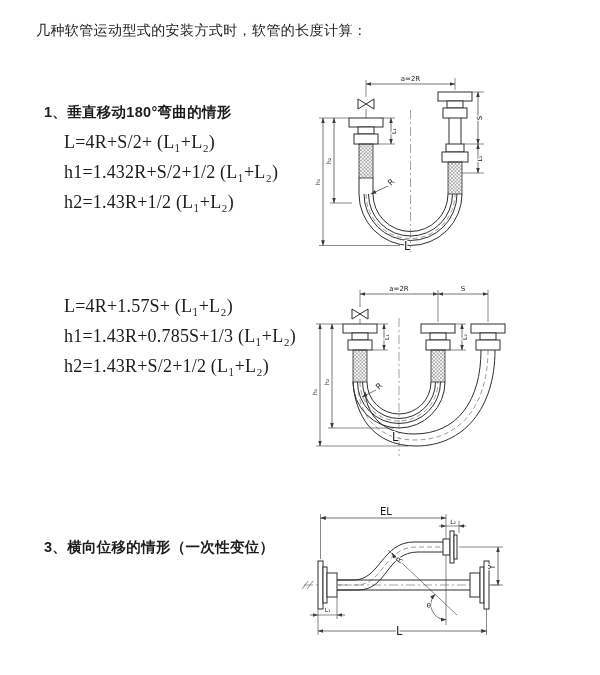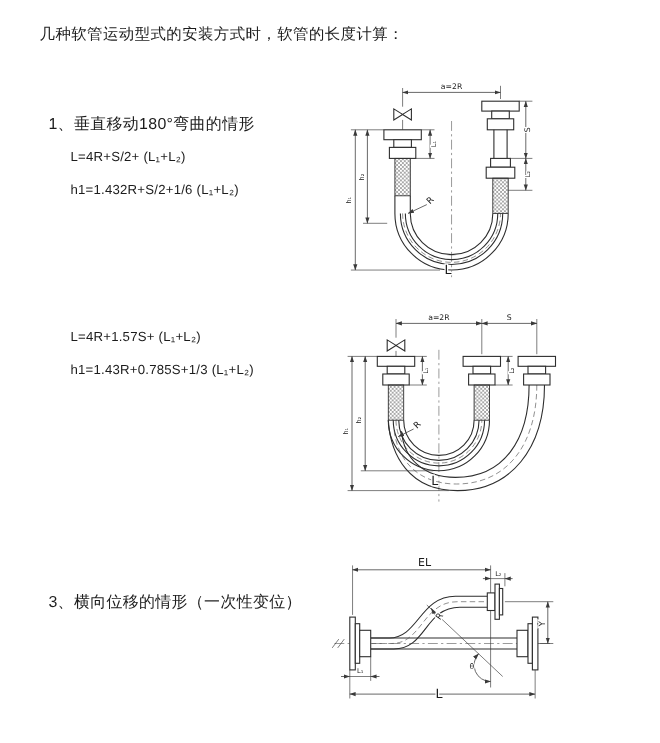--- a/index.html
+++ b/index.html
@@ -3,22 +3,22 @@
 <meta charset="utf-8">
 <style>
   html,body{margin:0;padding:0}
   body{width:600px;height:675px;background:#ffffff;position:relative;overflow:hidden;
        font-family:"Liberation Sans","DejaVu Sans",sans-serif;color:#1c1c1c}
   .title{position:absolute;left:36px;top:22px;font-size:14px;font-weight:400;letter-spacing:.4px}
   .sec{position:absolute;left:44px}
   #sec1{top:103px}
   #sec2{top:297px}
   #sec3{top:538px}
-  .heading{font-size:14.5px;font-weight:400;letter-spacing:.3px;margin:0 0 11px 0}
-  .formula{font-family:Liberation Sans, sans-serif;font-size:12px;line-height:18px;margin:0 0 12px 20px;letter-spacing:.2px}
+  .heading{font-size:14.5px;font-weight:700;letter-spacing:.3px;margin:0 0 11px 0}
+  .formula{font-family:Liberation Serif, serif;font-size:18px;line-height:18px;margin:0 0 12px 20px;letter-spacing:.2px}
   svg.diagram{position:absolute}
   #d1{left:312px;top:66px}
   #d2{left:308px;top:280px}
   #d3{left:296px;top:503px}
   svg text{fill:#1c1c1c;font-family:"DejaVu Sans",sans-serif}
   .t6{font-size:6px}.t7{font-size:7px}.t8{font-size:8px}.t10{font-size:10px}.t11{font-size:11.5px}
   .halo{paint-order:stroke;stroke:#ffffff;stroke-width:2.2px}
   .dim{stroke:#3a3a3a;stroke-width:.7;fill:none;marker-start:url(#ah);marker-end:url(#ah)}
   .dime{stroke:#3a3a3a;stroke-width:.7;fill:none;marker-end:url(#ah)}
   .ext{stroke:#3a3a3a;stroke-width:.6;fill:none}
@@ -40,26 +40,28 @@
       <path d="M0,1.6 L10,5 L0,8.4 z" fill="#3a3a3a"></path>
     </marker>
   </defs>
 </svg>
 
 <div class="title">几种软管运动型式的安装方式时，软管的长度计算：</div>
 
 <section class="sec" id="sec1">
   <div class="heading">1、垂直移动180°弯曲的情形</div>
   <div class="formula">L=4R+S/2+ (L₁+L₂)</div>
-  <div class="formula">h1=1.432R+S/2+1/6 (L₁+L₂)</div>
+  <div class="formula">h1=1.432R+S/2+1/2 (L₁+L₂)</div>
+  <div class="formula">h2=1.43R+1/2 (L₁+L₂)</div>
 </section>
 
 <section class="sec" id="sec2">
   <div class="formula">L=4R+1.57S+ (L₁+L₂)</div>
   <div class="formula">h1=1.43R+0.785S+1/3 (L₁+L₂)</div>
+  <div class="formula">h2=1.43R+S/2+1/2 (L₁+L₂)</div>
 </section>
 
 <section class="sec" id="sec3">
   <div class="heading">3、横向位移的情形（一次性变位）</div>
 </section>
 
 <svg id="d1" class="diagram" width="272" height="188" viewBox="0 0 272 188">
   <g>
     <line class="cl" x1="98.5" y1="44" x2="98.5" y2="186"></line>
   </g>

